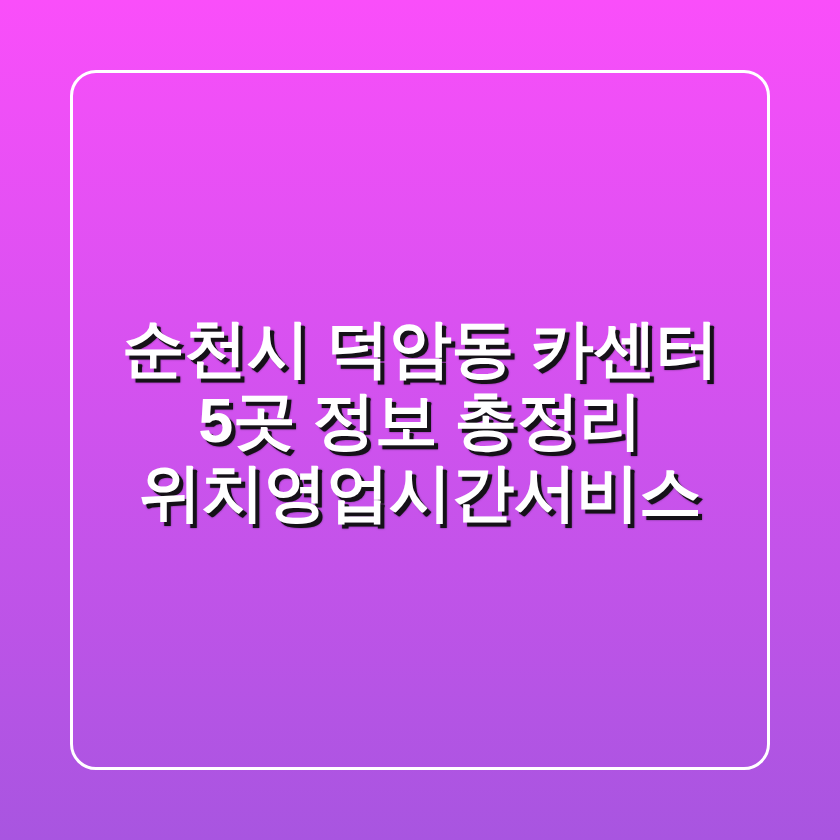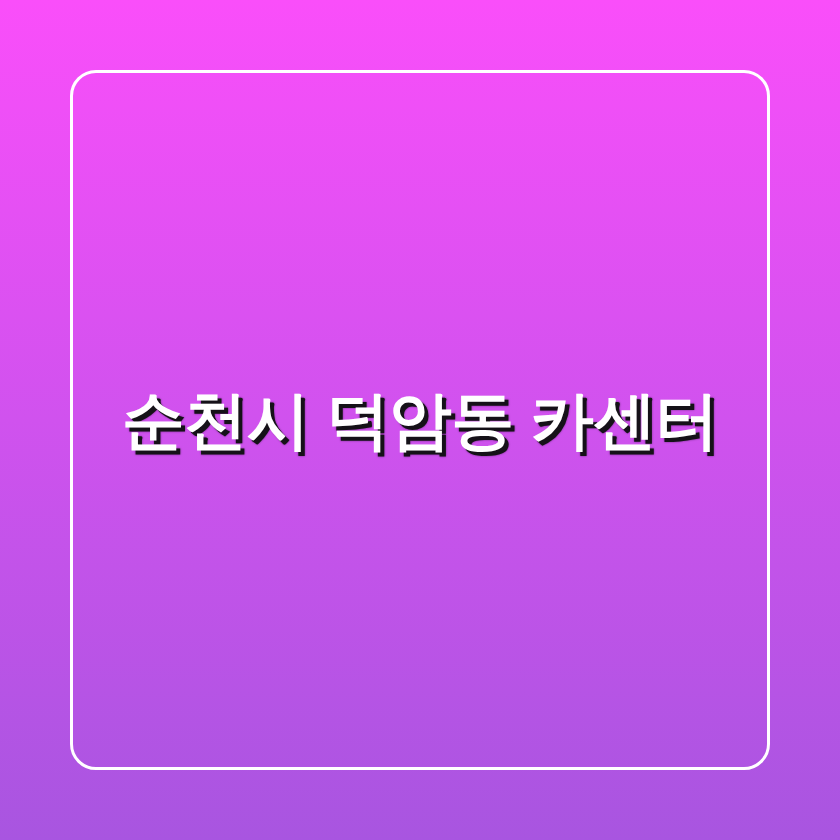--- a/index.html
+++ b/index.html
@@ -70,15 +70,17 @@
 </style>
 </head>
 <body>
 
 <div id="poster" style="background: linear-gradient(rgb(250, 78, 250) 0%, rgb(208, 82, 238) 50%, rgb(168, 85, 224) 100%);">
 
   <div id="frame" style="border-color: rgb(255, 255, 255); border-width: 3px; border-radius: 26px; left: 70px; top: 70px; width: 700px; height: 700px;"></div>
 
   <div id="headline">
     <span class="line" style="color: rgb(255, 255, 255); text-shadow: rgb(21, 17, 24) 4px 4px 0px, rgba(10, 6, 14, 0.55) 4px 4px 2px;">순천시 덕암동 카센터</span>
+    <span class="line" style="color: rgb(255, 255, 255); text-shadow: rgb(21, 17, 24) 4px 4px 0px, rgba(10, 6, 14, 0.55) 4px 4px 2px;">5곳 정보 총정리</span>
+    <span class="line" style="color: rgb(255, 255, 255); text-shadow: rgb(21, 17, 24) 4px 4px 0px, rgba(10, 6, 14, 0.55) 4px 4px 2px;">위치영업시간서비스</span>
   </div>
 
 </div>
 
 </body></html>

